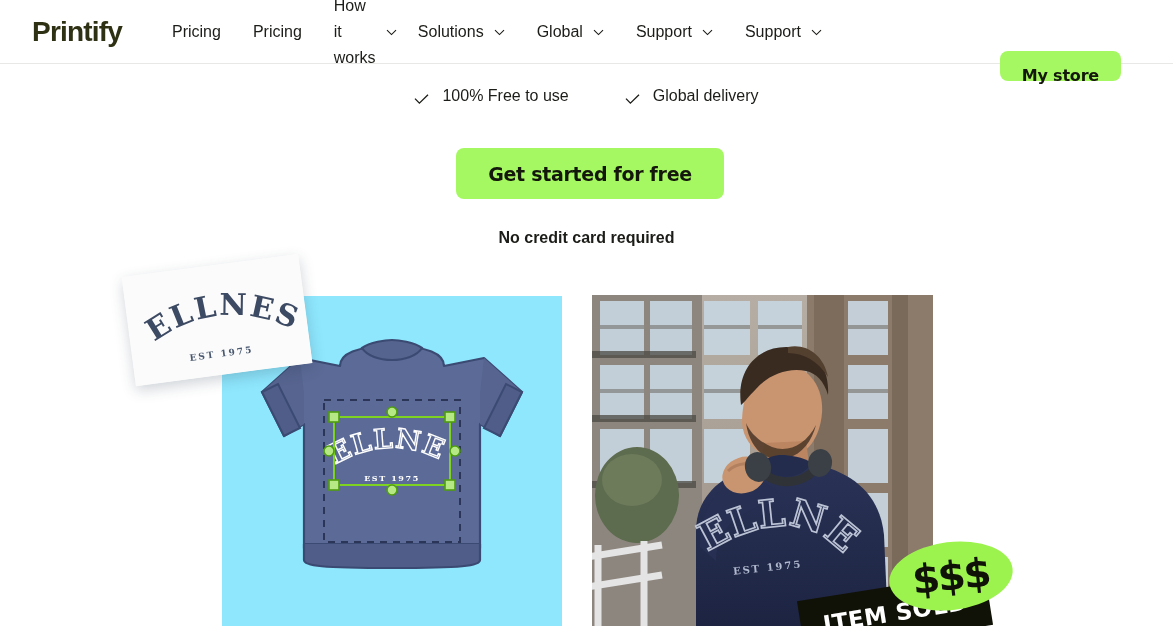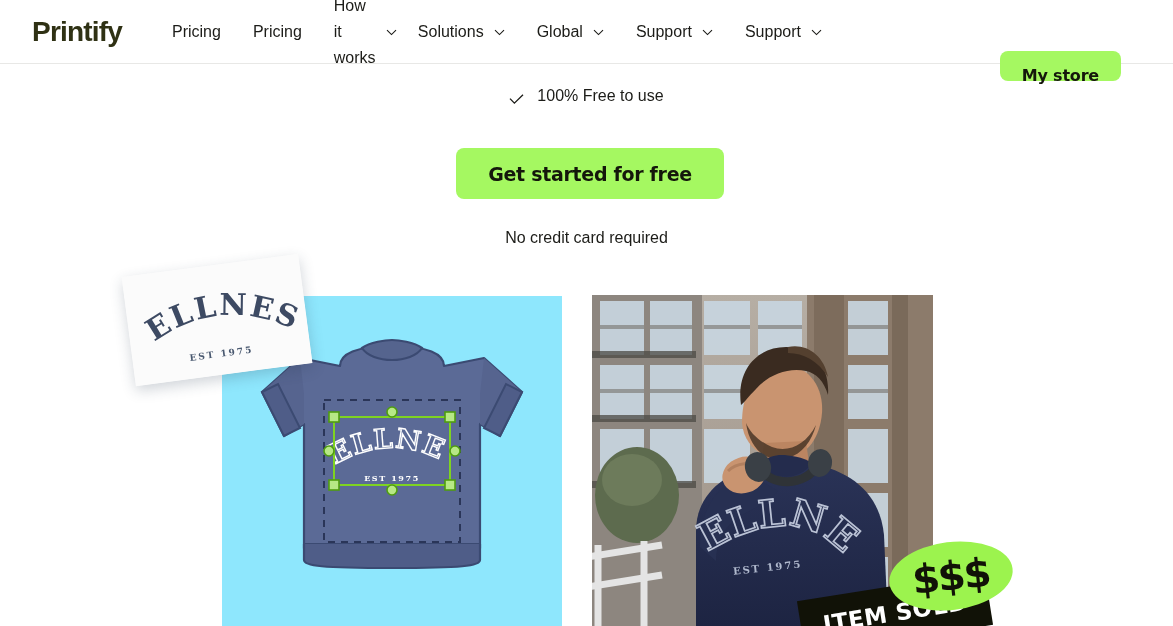--- a/index.html
+++ b/index.html
@@ -81,21 +81,21 @@
     border: none; border-radius: 8px;
     font-family: "DejaVu Sans", sans-serif;
     font-weight: 700; font-size: 19px;
     letter-spacing: -0.3px;
     cursor: pointer;
     margin-left: 13px;
   }
   .cta-sub {
     position: absolute; top: 229px; left: 0; width: 1173px;
     text-align: center;
-    font-size: 16px; color: #1c1c18;
+    font-size: 16px; color: #1c1c18; font-weight: bold;
   }
 
   
   .showcase { position: absolute; left: 0; top: 260px; width: 1173px; height: 366px; }
 
   
   .mockup-panel {
     position: absolute; left: 222px; top: 36px;
     width: 340px; height: 330px;
     background: #8ee7fd;
@@ -231,20 +231,28 @@
     <div class="feature">
       <span class="tick">
         <svg width="15" height="11" viewBox="0 0 15 11">
             <path d="M1 4.6 L5.4 9.2 L14 0.8" fill="none" stroke="#1c1c18" stroke-width="1.3"></path>
           </svg>
       </span>
       <span class="feature-label">100% Free to use</span>
     </div>
 
 
+    <div class="feature">
+      <span class="tick">
+        <svg width="15" height="11" viewBox="0 0 15 11">
+            <path d="M1 4.6 L5.4 9.2 L14 0.8" fill="none" stroke="#1c1c18" stroke-width="1.3"></path>
+          </svg>
+      </span>
+      <span class="feature-label">Global delivery</span>
+    </div>
 
   </div>
 
   <button class="cta-btn">Get started for free</button>
   <div class="cta-sub">No credit card required</div>
 
   <div class="showcase">
 
     <div class="mockup-panel">
       <svg class="shirt" viewBox="0 0 340 330">

